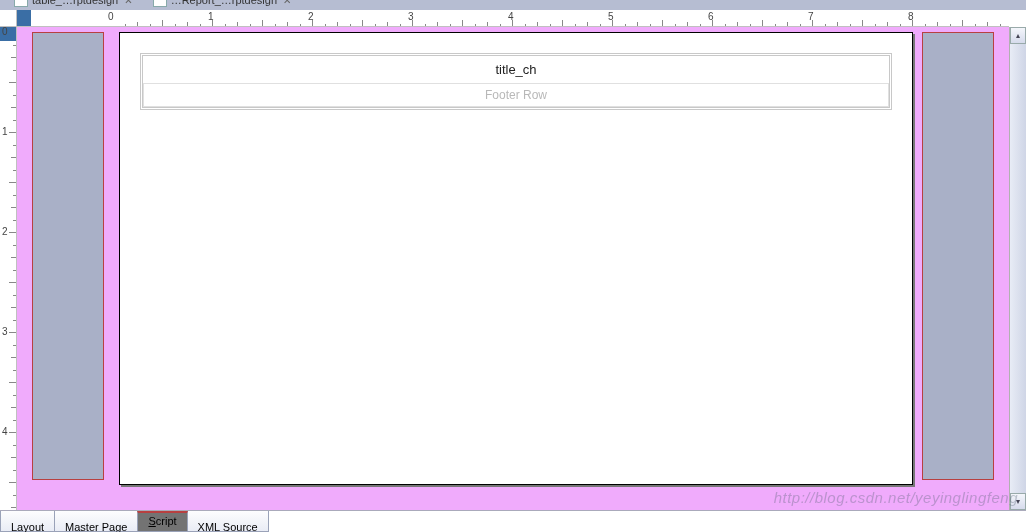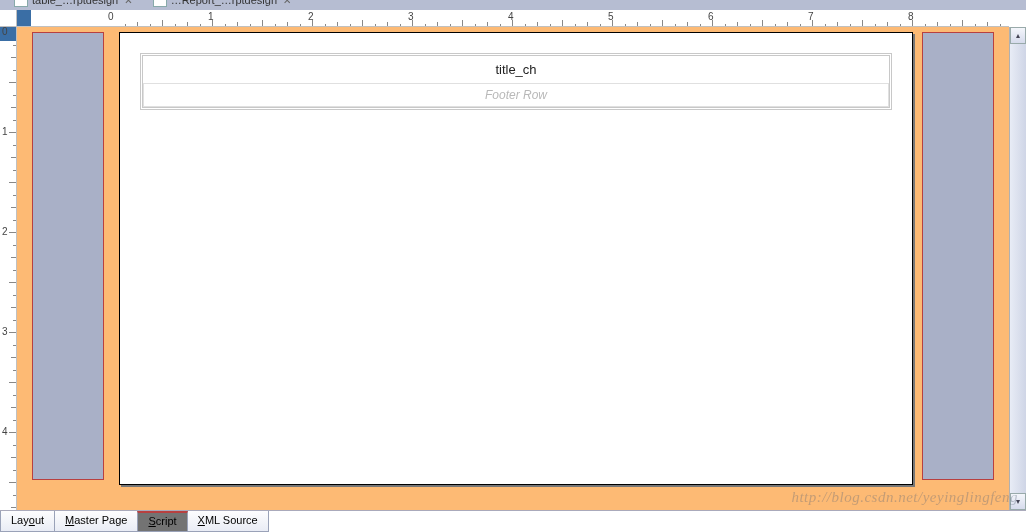--- a/index.html
+++ b/index.html
@@ -37,44 +37,44 @@
   .vr-block .ticks { position: absolute; right: 0; top: 0; bottom: 0; width: 7px; }
   .vr-block .ticks span { position: absolute; right: 0; height: 1px; background: #888; }
   .vt1 { top: 12.5%; width: 3px; } .vt2 { top: 25%; width: 5px; }
   .vt3 { top: 37.5%; width: 3px; } .vt4 { top: 50%; width: 7px; }
   .vt5 { top: 62.5%; width: 3px; } .vt6 { top: 75%; width: 5px; }
   .vt7 { top: 87.5%; width: 3px; } .vt8 { top: 100%; width: 7px; }
 
   .corner { position: absolute; left: 0; top: 0; width: 17px; height: 17px; background: #fff; border-right: 1px solid #c0c0c0; border-bottom: 1px solid #c0c0c0; }
 
   
-  .canvas-wrap { position: absolute; left: 17px; top: 17px; right: 17px; bottom: 0; overflow: hidden; background: #fdba74; padding-left: 32px; }
+  .canvas-wrap { position: absolute; left: 17px; top: 17px; right: 17px; bottom: 0; overflow: hidden; background: #f0abfc; padding-left: 32px; }
   .gutter { position: absolute; top: 5px; width: 72px; height: 448px; border: 1px solid #b84040; background: #a9b0c7; }
   .gutter.left { left: 15px; } .gutter.right { right: 15px; }
   .page { position: absolute; left: 102px; top: 5px; width: 794px; height: 453px; background: #fff; border: 1px solid #000; box-shadow: 2px 2px 0 #777; padding: 20px; }
 
   
   .rpt-table { width: 100%; border: 3px double #c8c8c8; }
   .rpt-row { border-top: 1px solid #d8d8d8; }
   .rpt-head { text-align: center; padding: 6px; font-size: 13px; color: #222; }
   .rpt-body { padding: 4px 6px; font-size: 12px; color: #222; }
-  .rpt-foot { text-align: center; padding: 4px; font-size: 12px; color: #b8b8b8; border: 1px solid #e0e0e0; font-style: italic; }
+  .rpt-foot { text-align: center; padding: 4px; font-size: 12px; color: #b8b8b8; border: 1px solid #e0e0e0; }
 
   
   .v-scroll { position: absolute; right: 0; top: 17px; bottom: 0; width: 17px; background: linear-gradient(to right,#e8ecf6,#cfd5e6); border-left: 1px solid #b0b0b0; }
   .v-scroll .btn { position: absolute; left: 0; right: 0; height: 17px; background: linear-gradient(#f4f6fb,#d6dbec); border: 1px solid #9aa; display:flex; align-items:center; justify-content:center; color:#445; font-size:8px; }
   .v-scroll .btn.up { top: 0; } .v-scroll .btn.dn { bottom: 0; }
 
   
   .view-tabs { position: absolute; left: 0; right: 0; bottom: 0; height: 22px; background: #fff; border-top: 1px solid #aab; display: flex; align-items: stretch; }
-  .view-tab { padding: 3px 10px 0; border: 1px solid #9aa2b8; border-top: none; background: linear-gradient(#fdfdfe,#e9ecf5); margin-right: -1px; cursor: default; }
+  .view-tab { padding: 10px 10px 0; border: 1px solid #9aa2b8; border-top: none; background: linear-gradient(#fdfdfe,#e9ecf5); margin-right: -1px; cursor: default; }
   .view-tab.active { background: #737373; border-top: 2px solid #b84040; padding-top: 2px; position: relative; z-index: 1; }
   .view-tab u { text-decoration: underline; }
 
-  .watermark { position: absolute; right: 8px; bottom: 26px; font-family: Liberation Serif, serif; font-size: 15px; color: rgba(90,100,120,0.35); font-style: italic; letter-spacing: .5px; }
+  .watermark { position: absolute; right: 8px; bottom: 26px; font-family: Liberation Sans, sans-serif; font-size: 15px; color: rgba(90,100,120,0.35); font-style: italic; letter-spacing: .5px; }
 </style>
 </head>
 <body>
 
 <div class="file-tabs">
   <div class="file-tab">
     <span class="doc-icon"></span>
     <span>table_…rptdesign</span>
     <span class="close-x">✕</span>
   </div>

